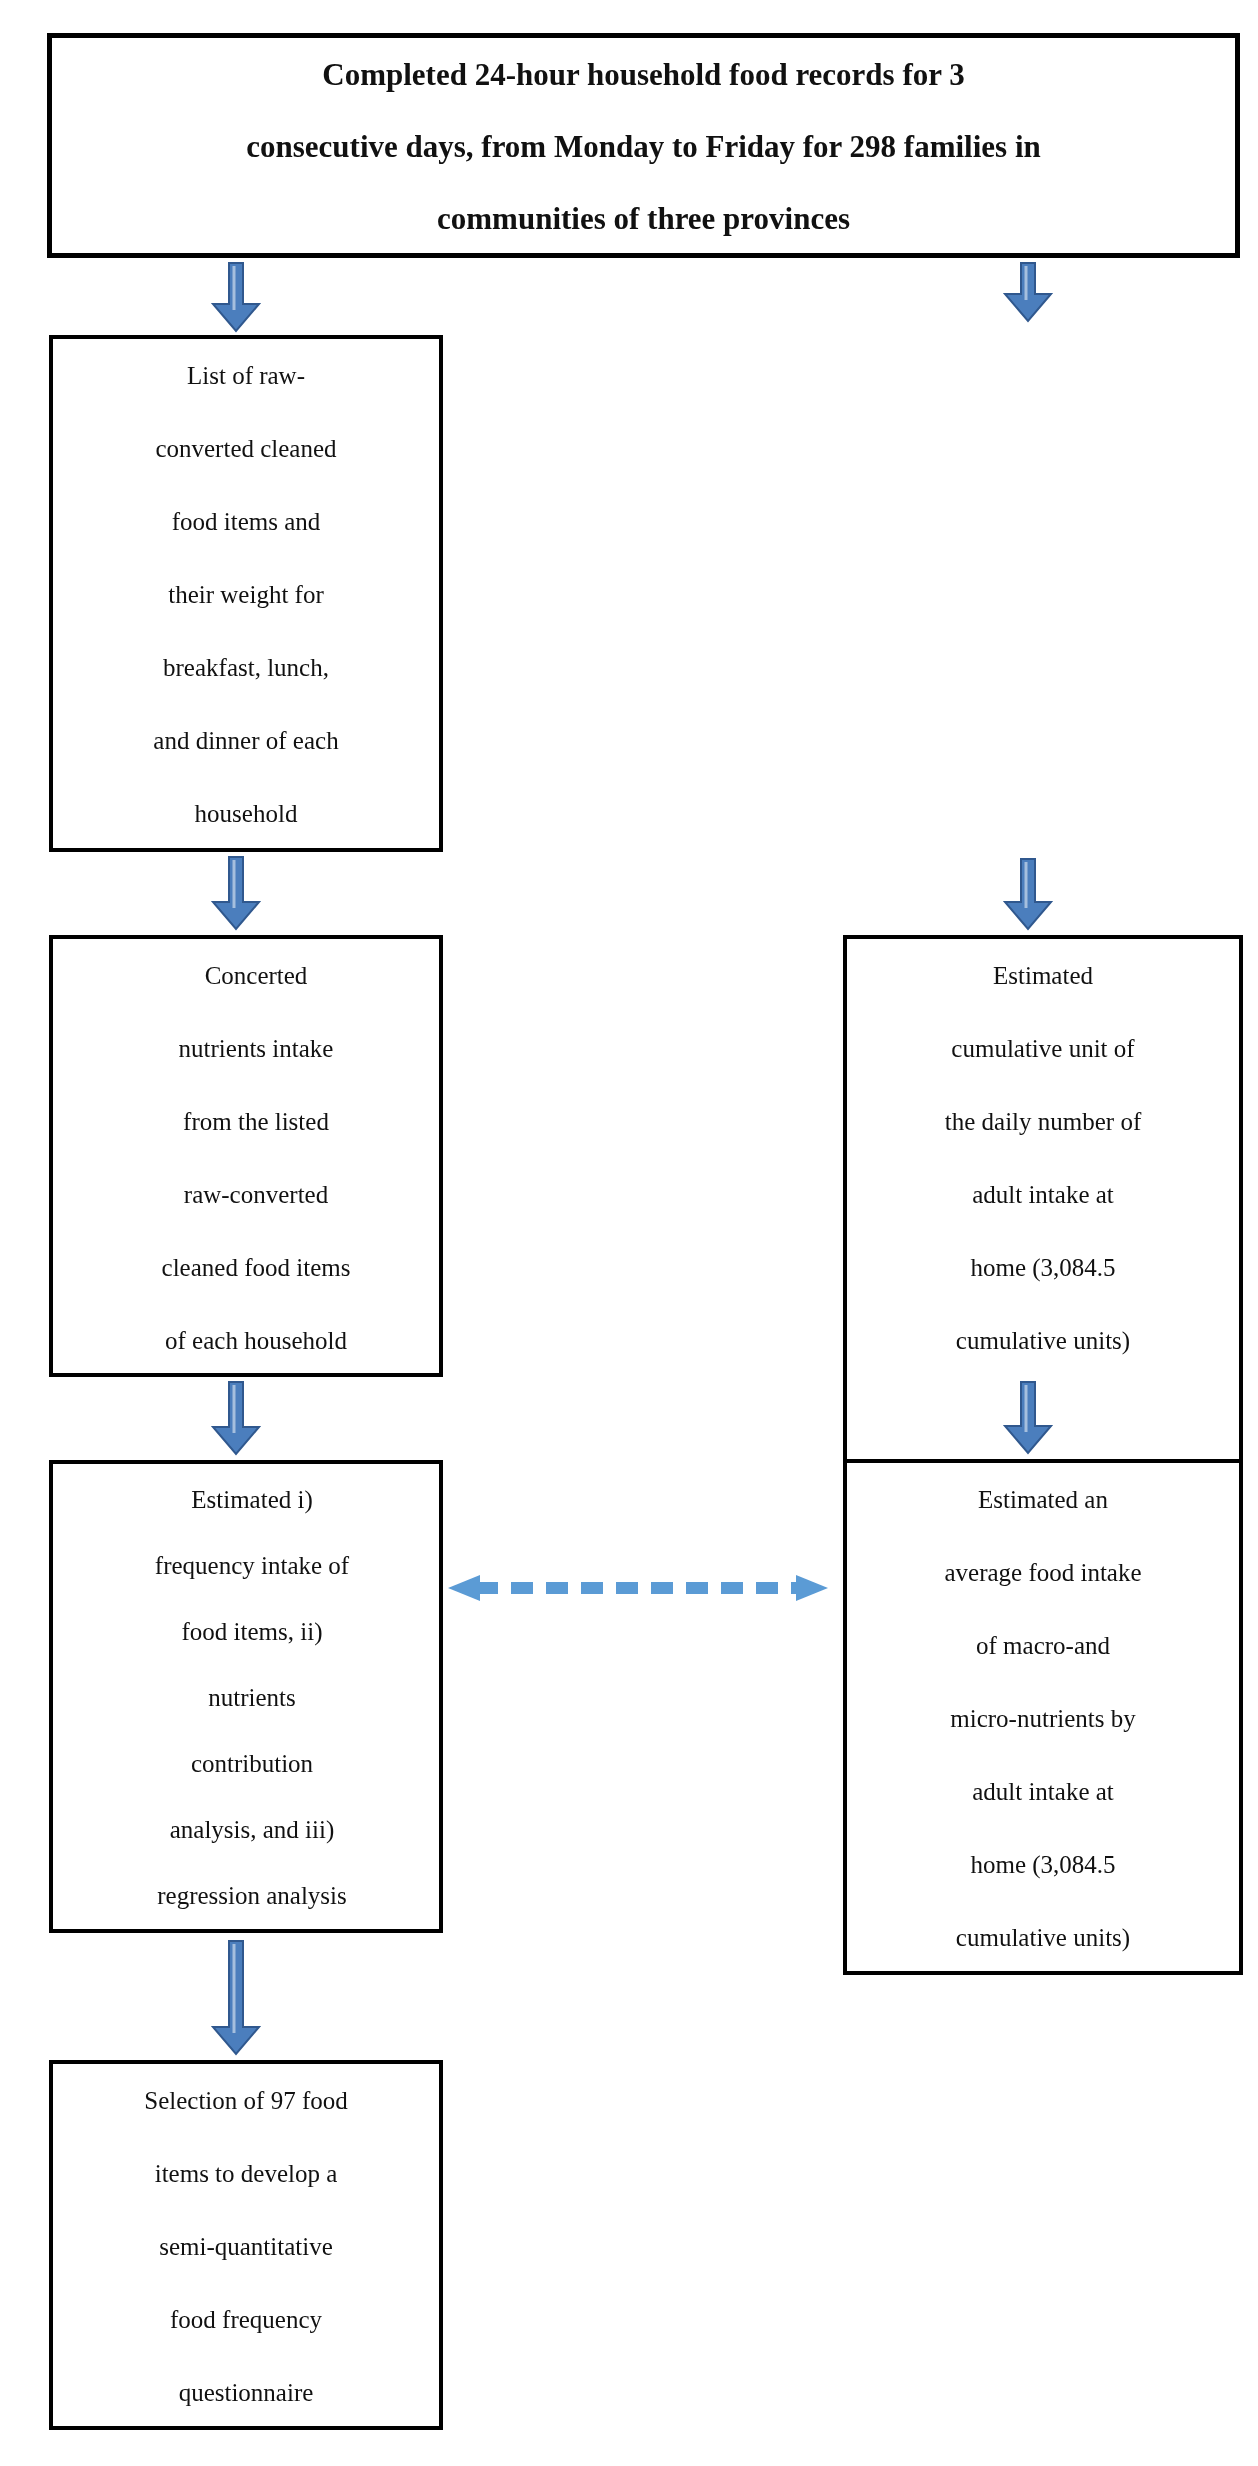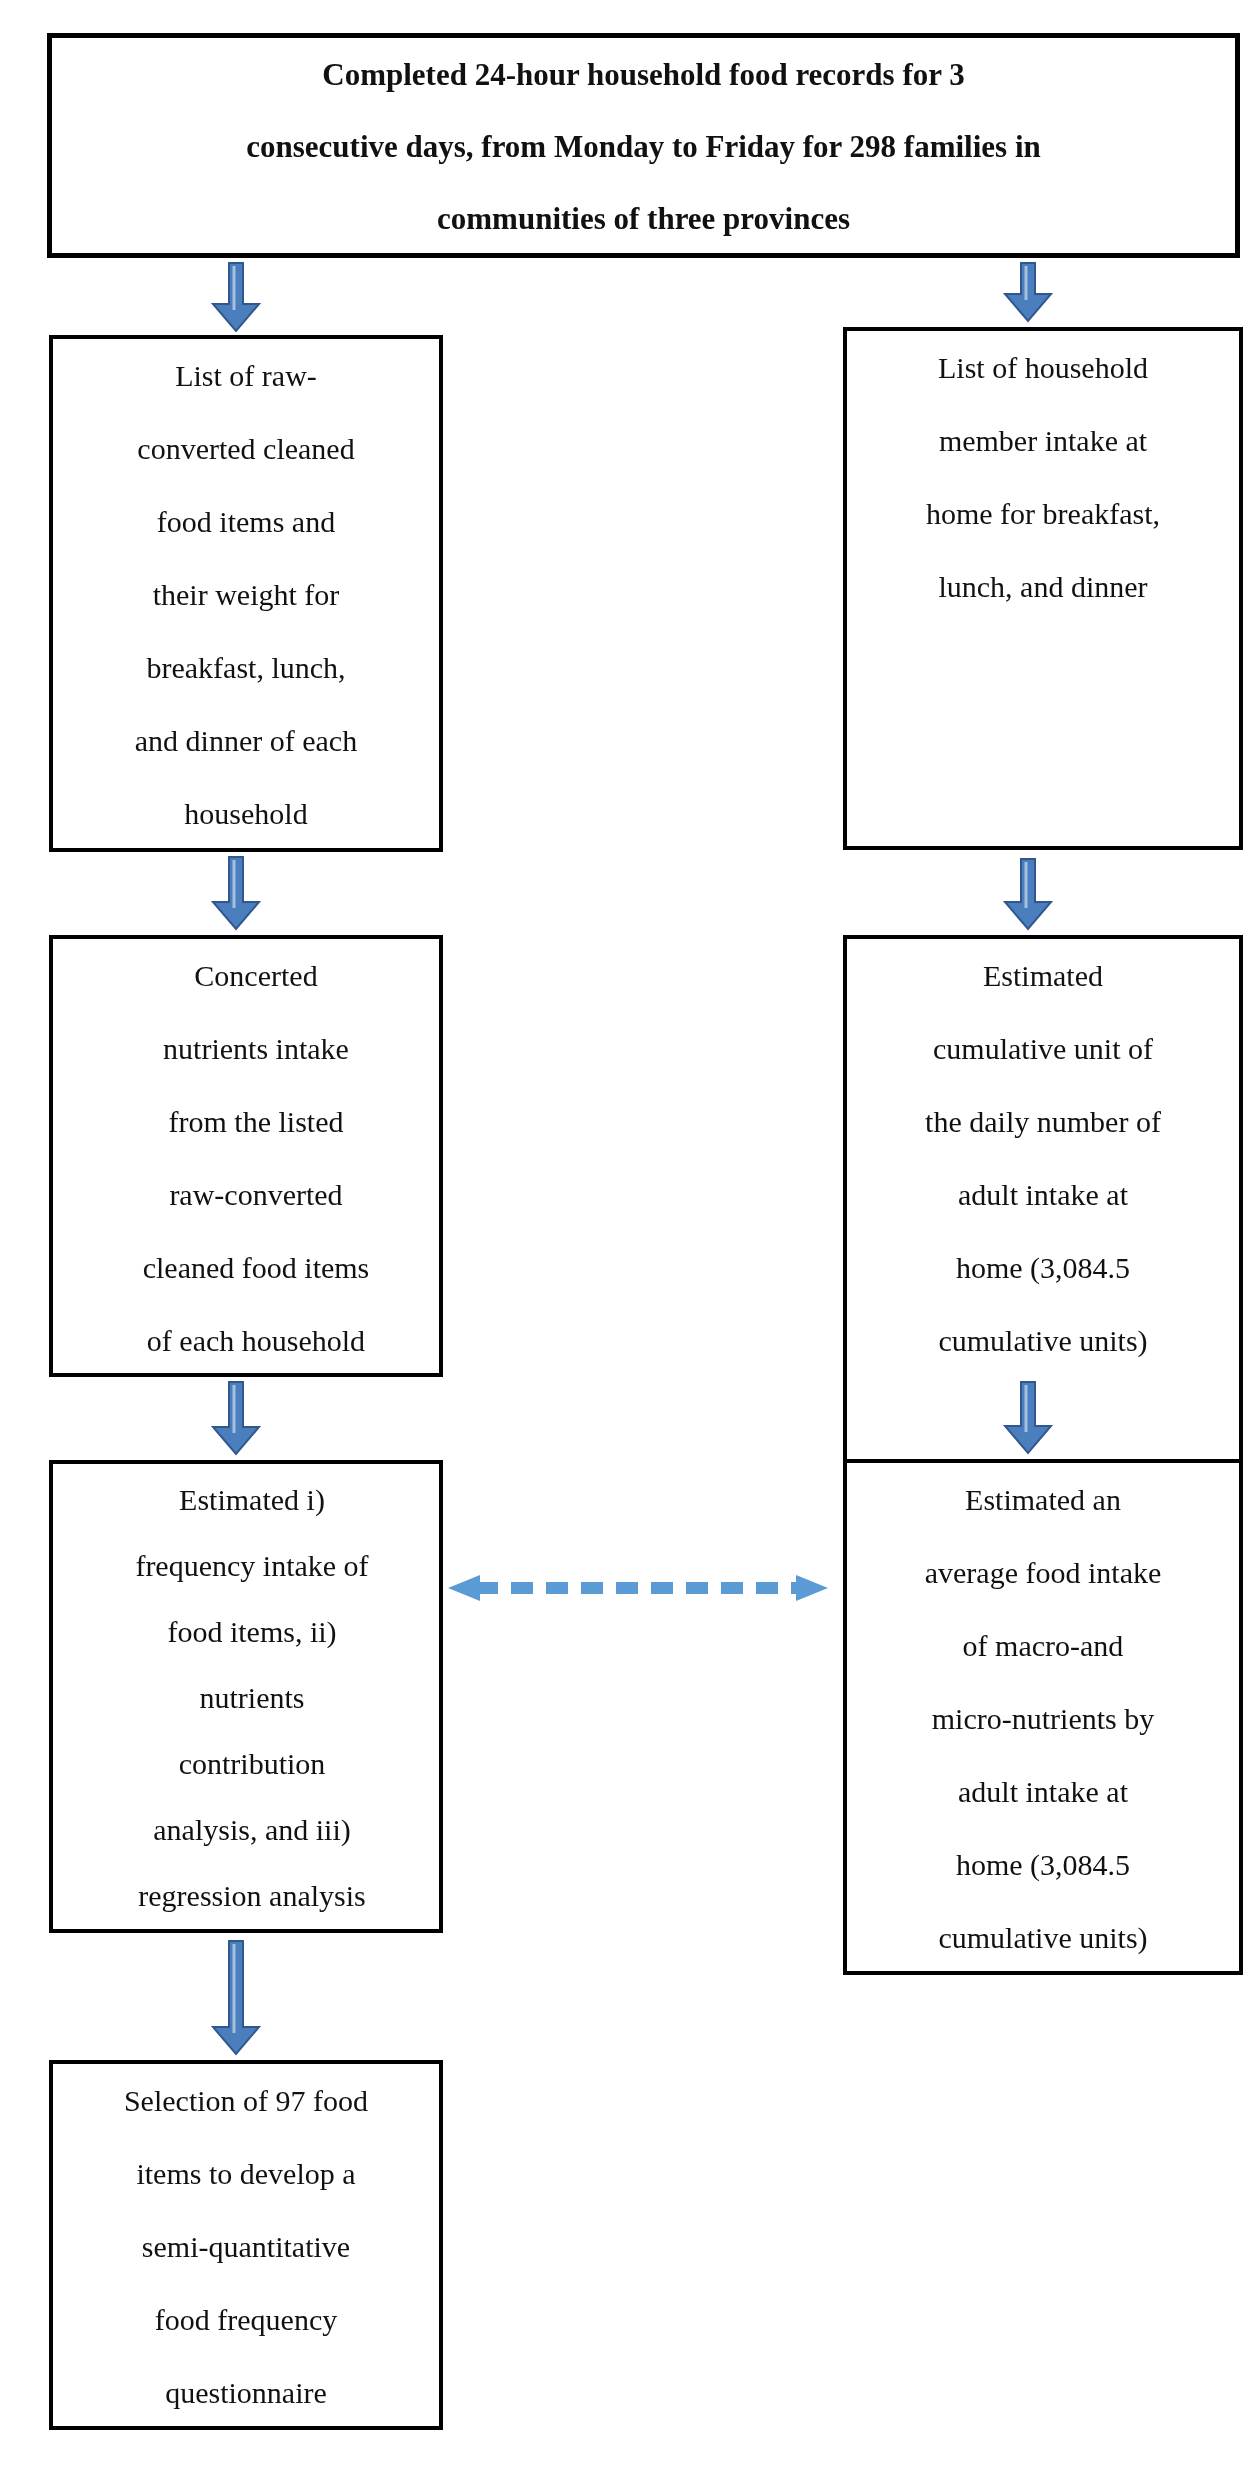--- a/index.html
+++ b/index.html
@@ -23,21 +23,21 @@
     position:absolute;
     box-sizing:border-box;
     border:4px solid var(--box-border);
     background:var(--background);
     margin-left:10px;
   }
   .box-text{
     width:100%;
     text-align:center;
     white-space:pre-line;
-    font-size:30px;
+    font-size:25px;
     line-height:73px;
   }
   #box-title{left:37px;top:33px;width:1193px;height:225px;border-width:5px;}
   #box-title .box-text{font-weight:bold;font-size:31px;line-height:72px;padding-top:1px;}
   #box-l1{left:39px;top:335px;width:394px;height:517px;}
   #box-l2{left:39px;top:935px;width:394px;height:442px;padding-left:20px;}
   #box-l3{left:39px;top:1460px;width:394px;height:473px;padding-left:12px;}
   #box-l3 .box-text{line-height:66px;padding-top:3px;}
   #box-l4{left:39px;top:2060px;width:394px;height:370px;}
   #box-r1{left:833px;top:327px;width:400px;height:523px;}
@@ -90,26 +90,20 @@
   </div>
 
   <div class="box" id="box-l4">
     <div class="box-text">Selection of 97 food
 items to develop a
 semi-quantitative
 food frequency
 questionnaire</div>
   </div>
 
-  <div class="box" id="box-r1">
-    <div class="box-text">List of household
-member intake at
-home for breakfast,
-lunch, and dinner</div>
-  </div>
 
   <div class="box" id="box-r2">
     <div class="box-text">Estimated
 cumulative unit of
 the daily number of
 adult intake at
 home (3,084.5
 cumulative units)</div>
   </div>
 

